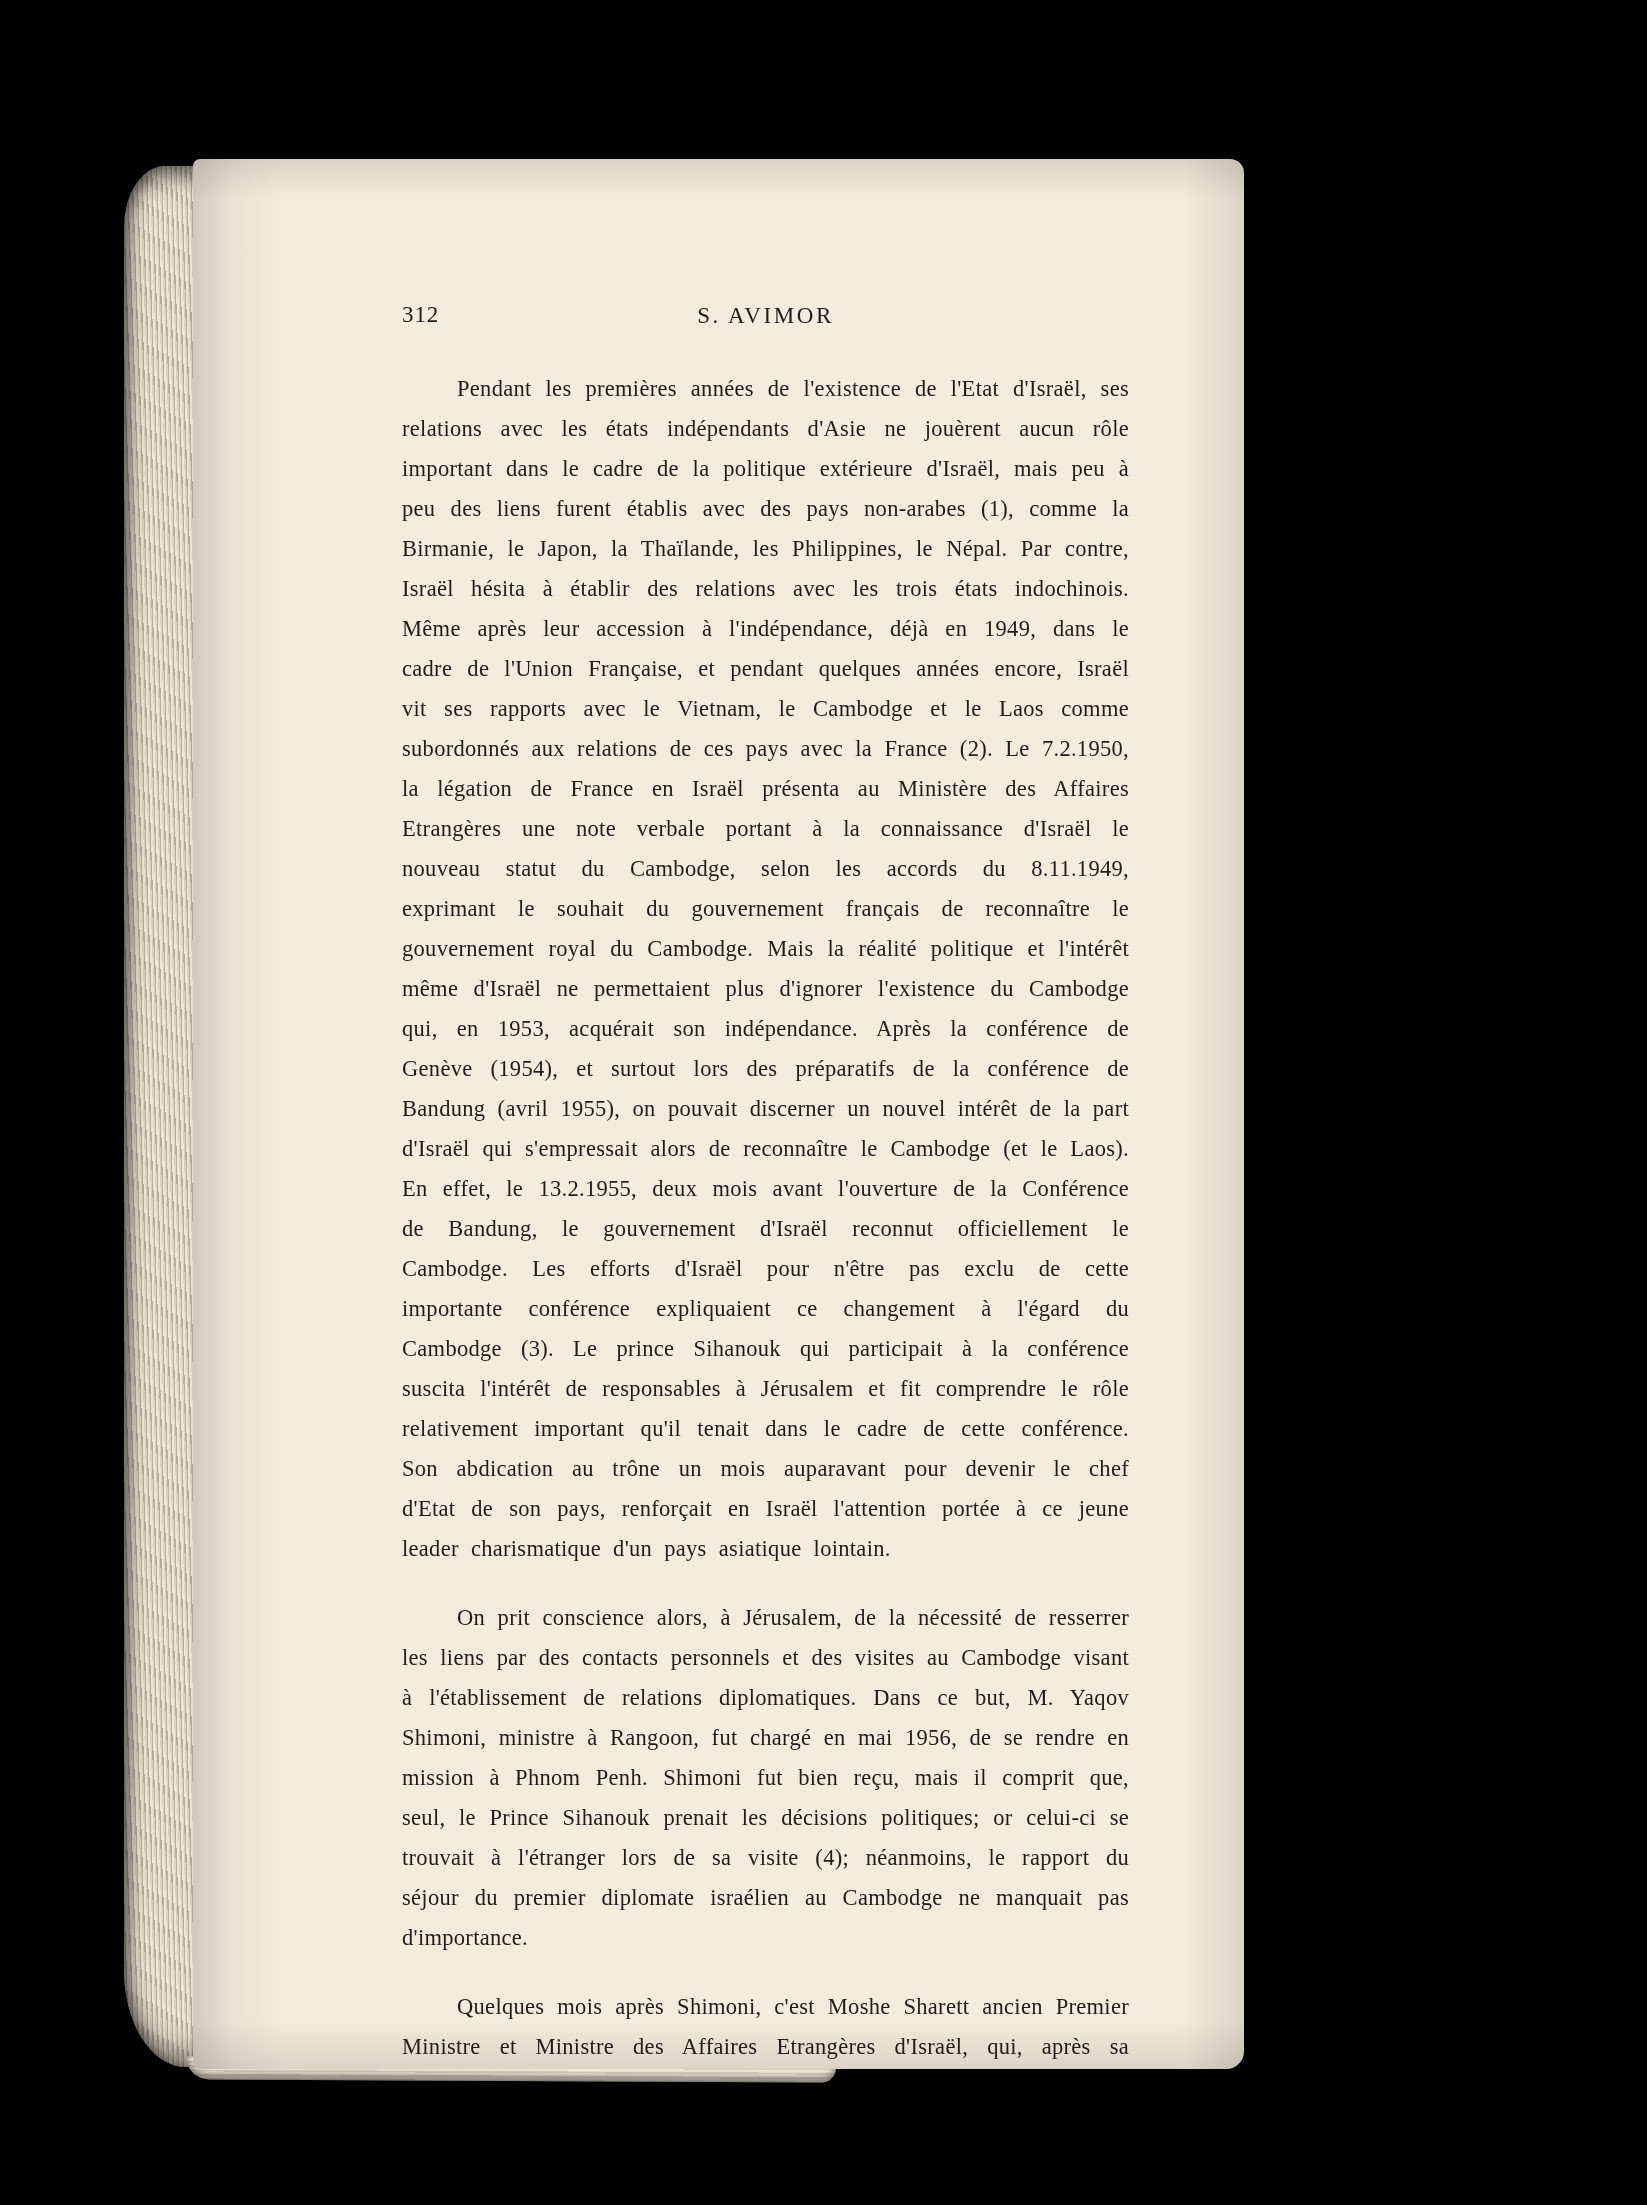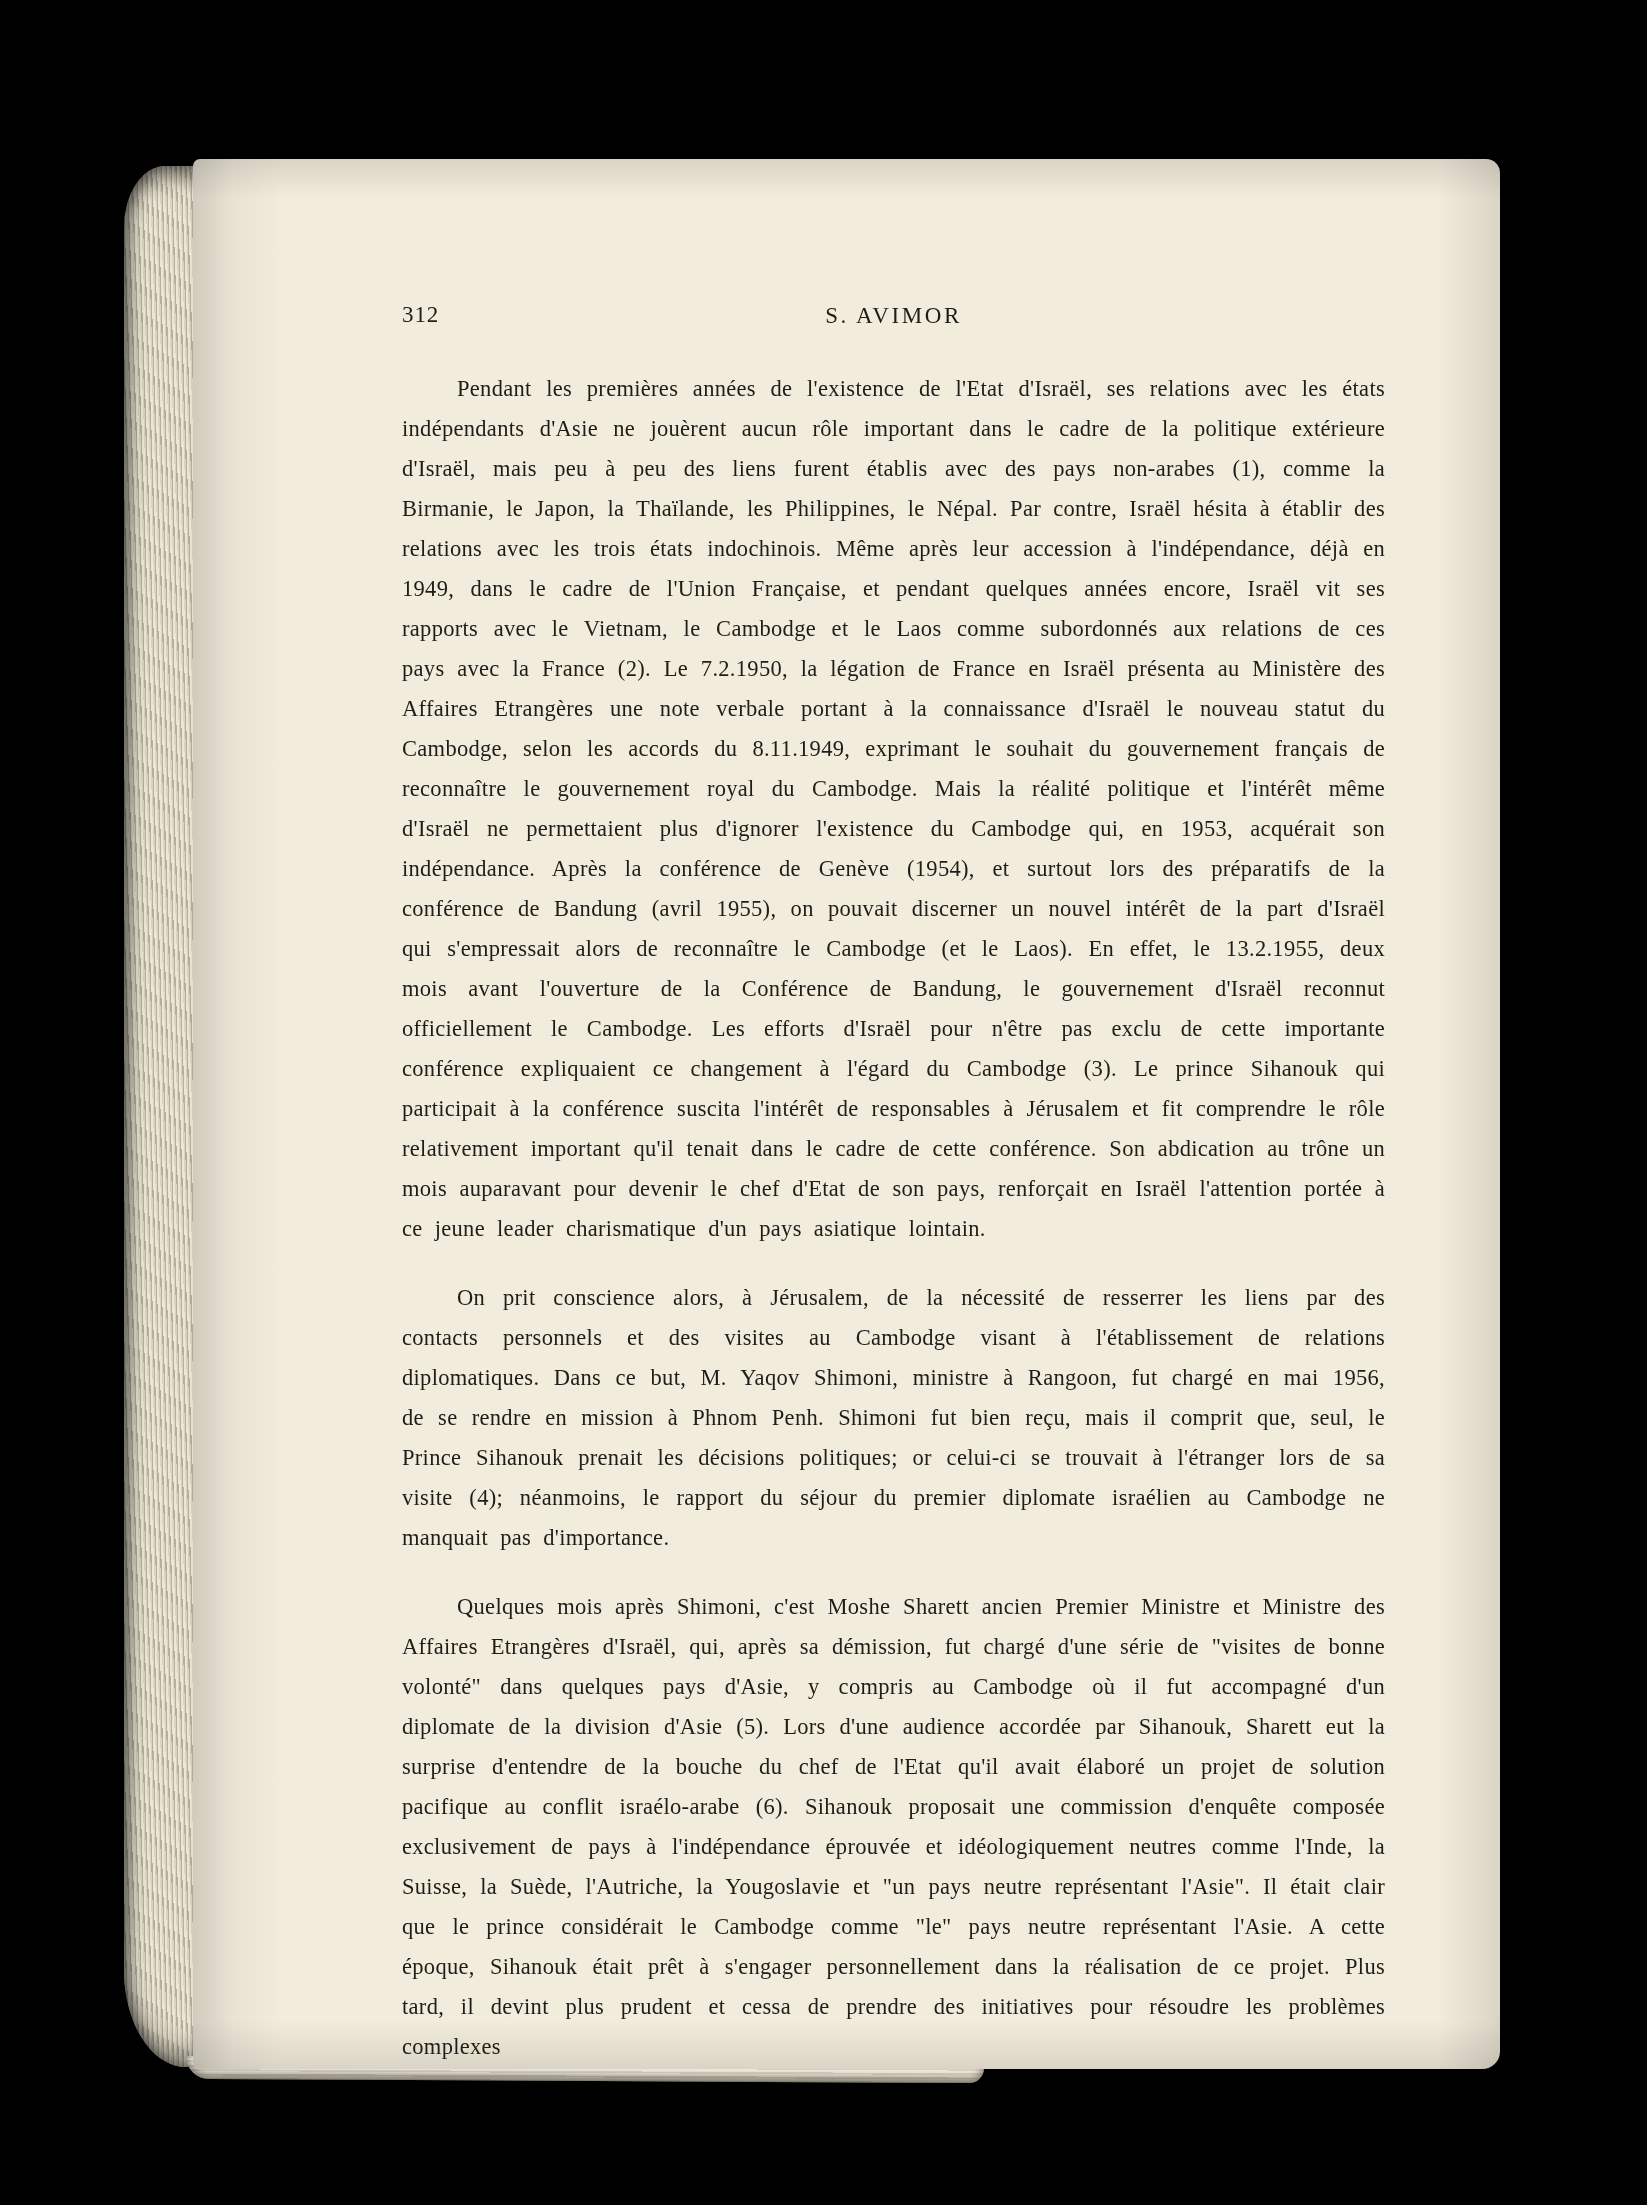--- a/index.html
+++ b/index.html
@@ -16,21 +16,21 @@
   }
   .scene {
     position: absolute;
     inset: 0;
     background: #000000;
   }
   .book {
     position: absolute;
     left: 124px;
     top: 159px;
-    width: 1376px;
+    width: 1120px;
     height: 1910px;
   }
   
   .page-stack {
     position: absolute;
     left: 0;
     top: 7px;
     bottom: 1.8px;
     width: 88px;
     background:

